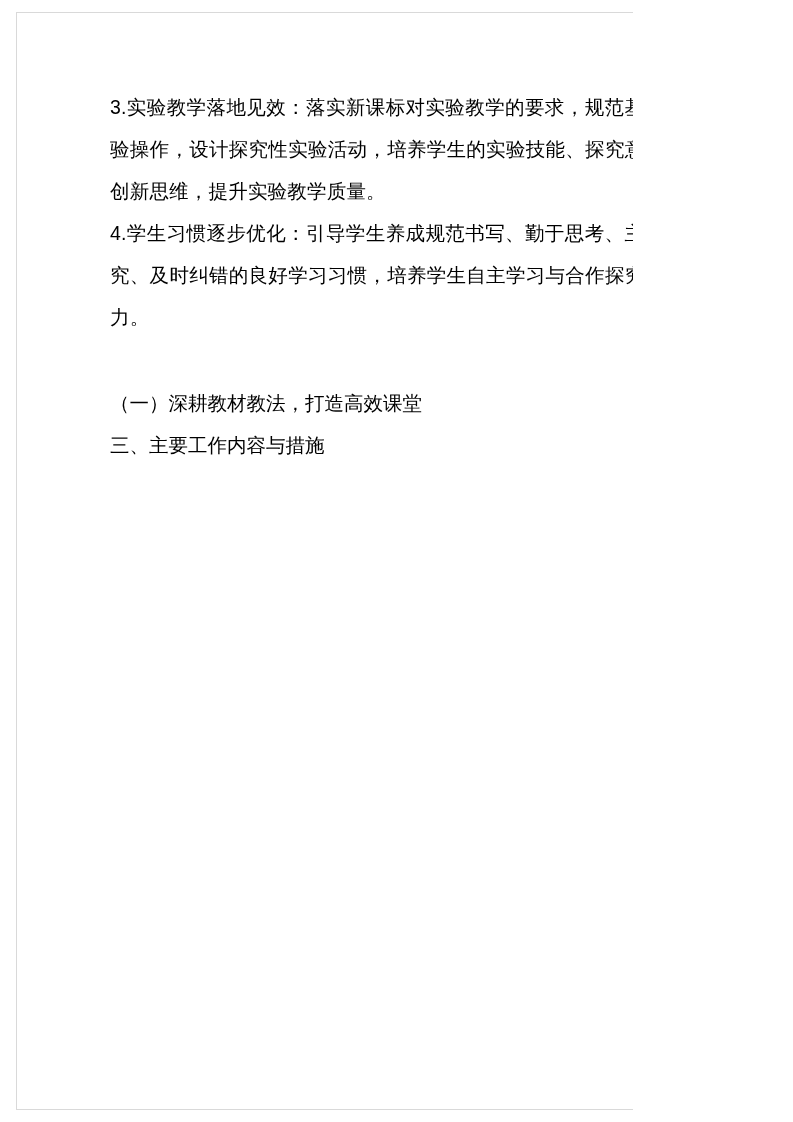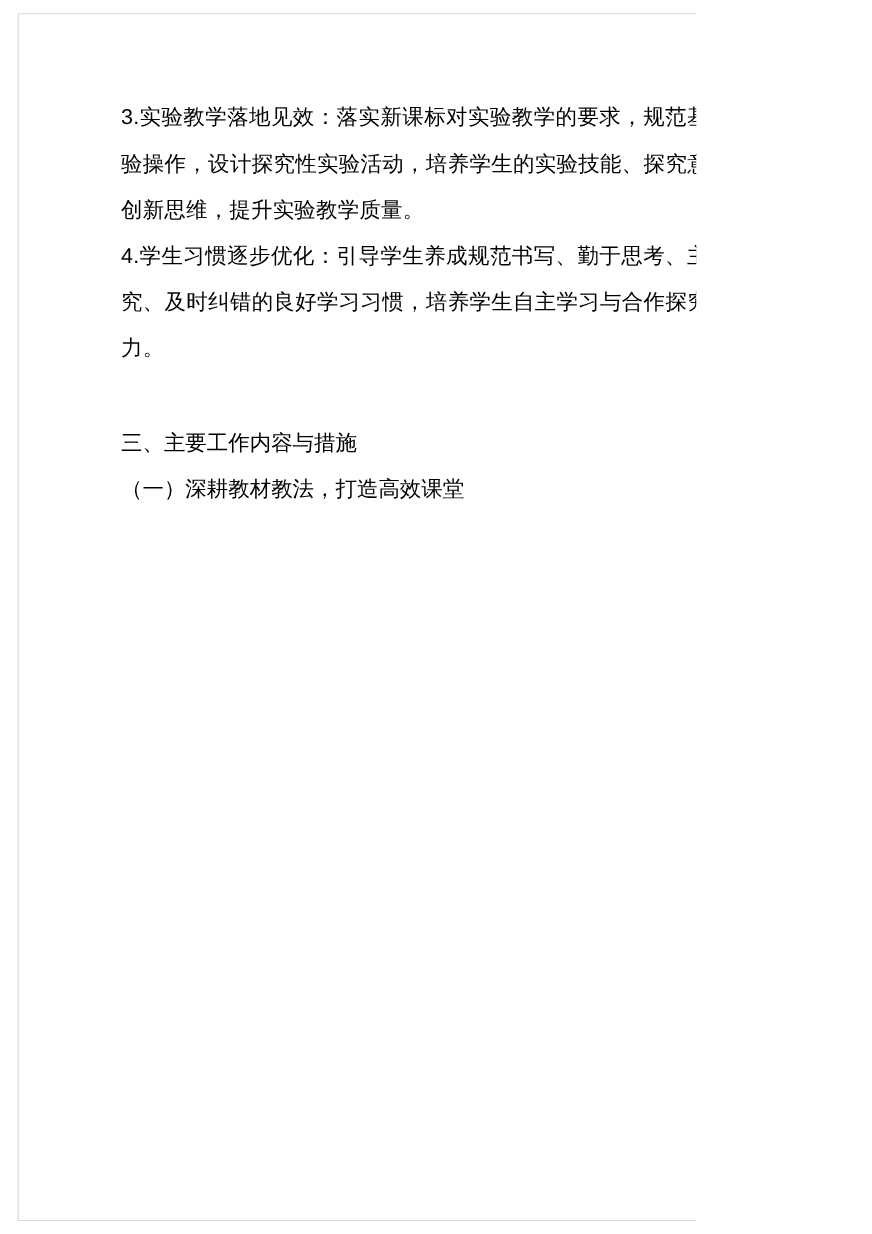--- a/index.html
+++ b/index.html
@@ -56,18 +56,18 @@
 <div class="page">
   <div class="page-border"></div>
 
   <div class="content">
 
     <p class="para indent-none">3.实验教学落地见效：落实新课标对实验教学的要求，规范基础实验操作，设计探究性实验活动，培养学生的实验技能、探究意识与创新思维，提升实验教学质量。</p>
     <p class="para indent-none">4.学生习惯逐步优化：引导学生养成规范书写、勤于思考、主动探究、及时纠错的良好学习习惯，培养学生自主学习与合作探究的能力。</p>
 
     <div class="spacer-block"></div>
 
+    <p class="heading">（一）深耕教材教法，打造高效课堂</p>
     <p class="heading">三、主要工作内容与措施</p>
-    <p class="heading">（一）深耕教材教法，打造高效课堂</p>
 
 
   </div>
 </div>
 
 </body></html>

